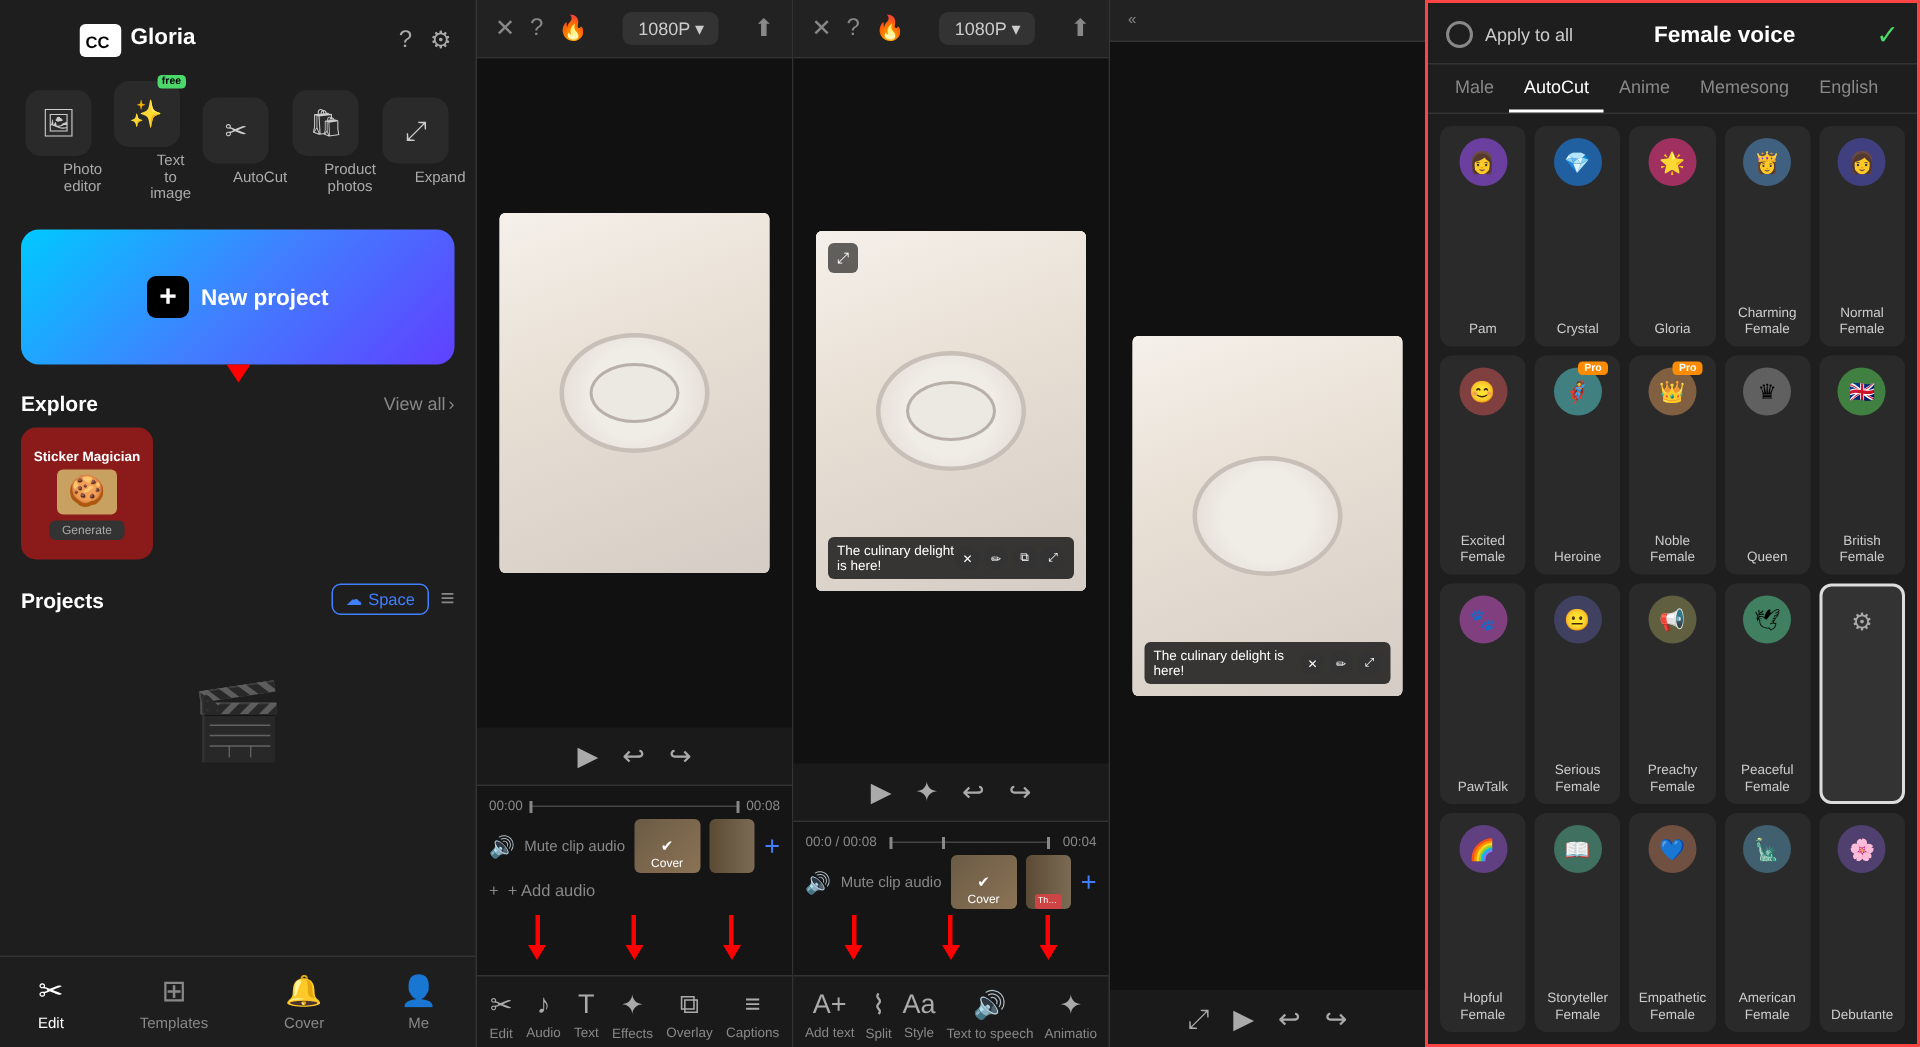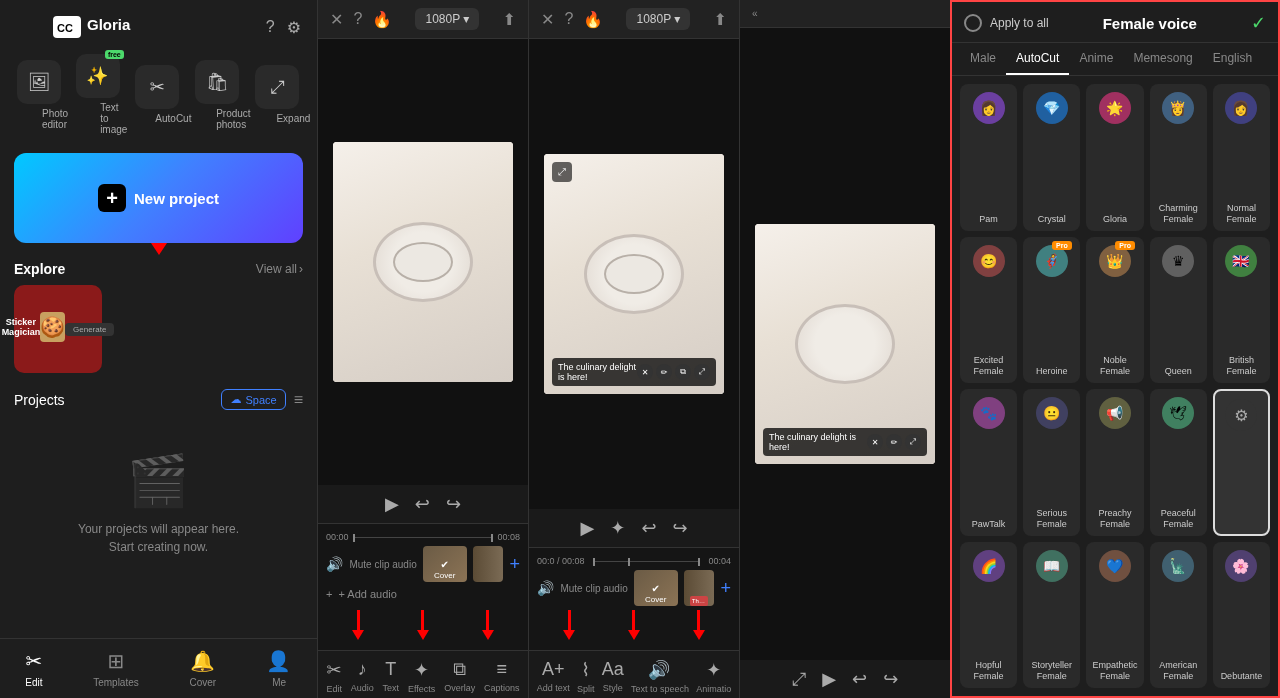--- a/index.html
+++ b/index.html
@@ -9,39 +9,39 @@
     .sidebar { width: 318px; background: #1e1e1e; display: flex; flex-direction: column; border-right: 1px solid #333; flex-shrink: 0; }
     .sidebar-header { display: flex; align-items: center; justify-content: space-between; padding: 16px 16px 10px; }
     .logo { display: flex; align-items: flex-start; gap: 6px; padding-left: 37px; }
     .logo-text { color: #fff; font-size: 15px; font-weight: 700; }
     .header-icons { display: flex; gap: 12px; align-items: center; }
     .header-icon { color: #aaa; font-size: 16px; cursor: pointer; }
 
     .toolbar-row { display: flex; align-items: center; justify-content: space-around; padding: 6px 10px 10px; }
     .tool-item { display: flex; flex-direction: column; align-items: center; gap: 4px; cursor: pointer; width: 60px; }
     .tool-icon-box { width: 44px; height: 44px; background: #2a2a2a; border-radius: 10px; display: flex; align-items: center; justify-content: center; color: #ccc; font-size: 18px; position: relative; }
-    .tool-label { color: #aaa; font-size: 10px; text-align: left; margin-left: 32px; }
+    .tool-label { color: #aaa; font-size: 10px; text-align: center; margin-left: 32px; }
     .free-badge { position: absolute; top: -4px; right: -4px; background: #4cd96b; color: #000; font-size: 7px; padding: 1px 3px; border-radius: 3px; font-weight: bold; }
 
     .new-project-btn { margin: 8px 14px; background: linear-gradient(135deg, #00c9ff, #4080ff, #6040ff); border-radius: 12px; display: flex; align-items: center; justify-content: center; gap: 8px; padding: 18px; cursor: pointer; color: #fff; font-size: 15px; font-weight: 600; position: relative; height: 90px; }
     .new-project-btn .arrow-up { position: absolute; bottom: -12px; left: 50%; transform: translateX(-50%); width: 0; height: 0; border-left: 8px solid transparent; border-right: 8px solid transparent; border-top: 12px solid red; }
 
     .explore-section { padding: 10px 14px 6px; }
     .explore-header { display: flex; align-items: center; justify-content: space-between; margin-bottom: 8px; }
     .explore-title { color: #fff; font-size: 14px; font-weight: 600; }
     .view-all { color: #888; font-size: 12px; cursor: pointer; display: flex; align-items: center; gap: 2px; }
 
-    .sticker-card { background: #8B1A1A; border-radius: 10px; width: 88px; height: 88px; display: flex; align-items: center; justify-content: center; cursor: pointer; padding: 6px; }
+    .sticker-card { background: #8B1A1A; border-radius: 10px; width: 88px; height: 88px; display: flex; flex-direction: column; align-items: center; justify-content: center; cursor: pointer; padding: 6px; }
     .sticker-title { color: #fff; font-size: 9px; font-weight: bold; text-align: center; margin-bottom: 4px; }
     .sticker-img { width: 40px; height: 30px; background: #c8a060; border-radius: 4px; display: flex; align-items: center; justify-content: center; font-size: 20px; margin-bottom: 4px; }
     .sticker-btn { background: #333; color: #aaa; font-size: 8px; padding: 2px 8px; border-radius: 4px; }
 
     .projects-section { padding: 10px 14px; flex: 1; }
     .projects-header { display: flex; align-items: center; justify-content: space-between; margin-bottom: 12px; }
-    .projects-title { color: #fff; font-size: 14px; font-weight: 400; }
+    .projects-title { color: #fff; font-size: 14px; font-weight: 700; }
     .projects-actions { display: flex; align-items: center; gap: 8px; }
     .space-btn { background: transparent; border: 1px solid #4080ff; color: #4080ff; border-radius: 6px; padding: 3px 8px; font-size: 11px; cursor: pointer; display: flex; align-items: center; gap: 4px; }
     .list-icon { color: #888; font-size: 16px; cursor: pointer; }
 
     .empty-projects { display: flex; flex-direction: column; align-items: center; justify-content: center; gap: 10px; padding: 30px 0; }
     .film-icon { font-size: 50px; opacity: 0.3; }
     .empty-text { color: #888; font-size: 12px; text-align: center; line-height: 1.5; }
 
     .sidebar-bottom { display: flex; justify-content: space-around; padding: 10px 0; border-top: 1px solid #333; }
     .bottom-item { display: flex; flex-direction: column; align-items: center; gap: 4px; cursor: pointer; }
@@ -196,24 +196,20 @@
       <div class="projects-actions">
         <button class="space-btn">
           <span>☁</span>
           <span>Space</span>
         </button>
         <span class="list-icon">≡</span>
       </div>
     </div>
     <div class="empty-projects">
       <div class="film-icon">🎬</div>
-      <div class="empty-text">
-        <span>Your projects will appear here.</span><br>
-        <span>Start creating now.</span>
-      </div>
     </div>
   </div>
 
   <div class="sidebar-bottom">
     <div class="bottom-item active">
       <span class="bottom-icon">✂</span>
       <span class="bottom-label">Edit</span>
     </div>
     <div class="bottom-item">
       <span class="bottom-icon">⊞</span>

